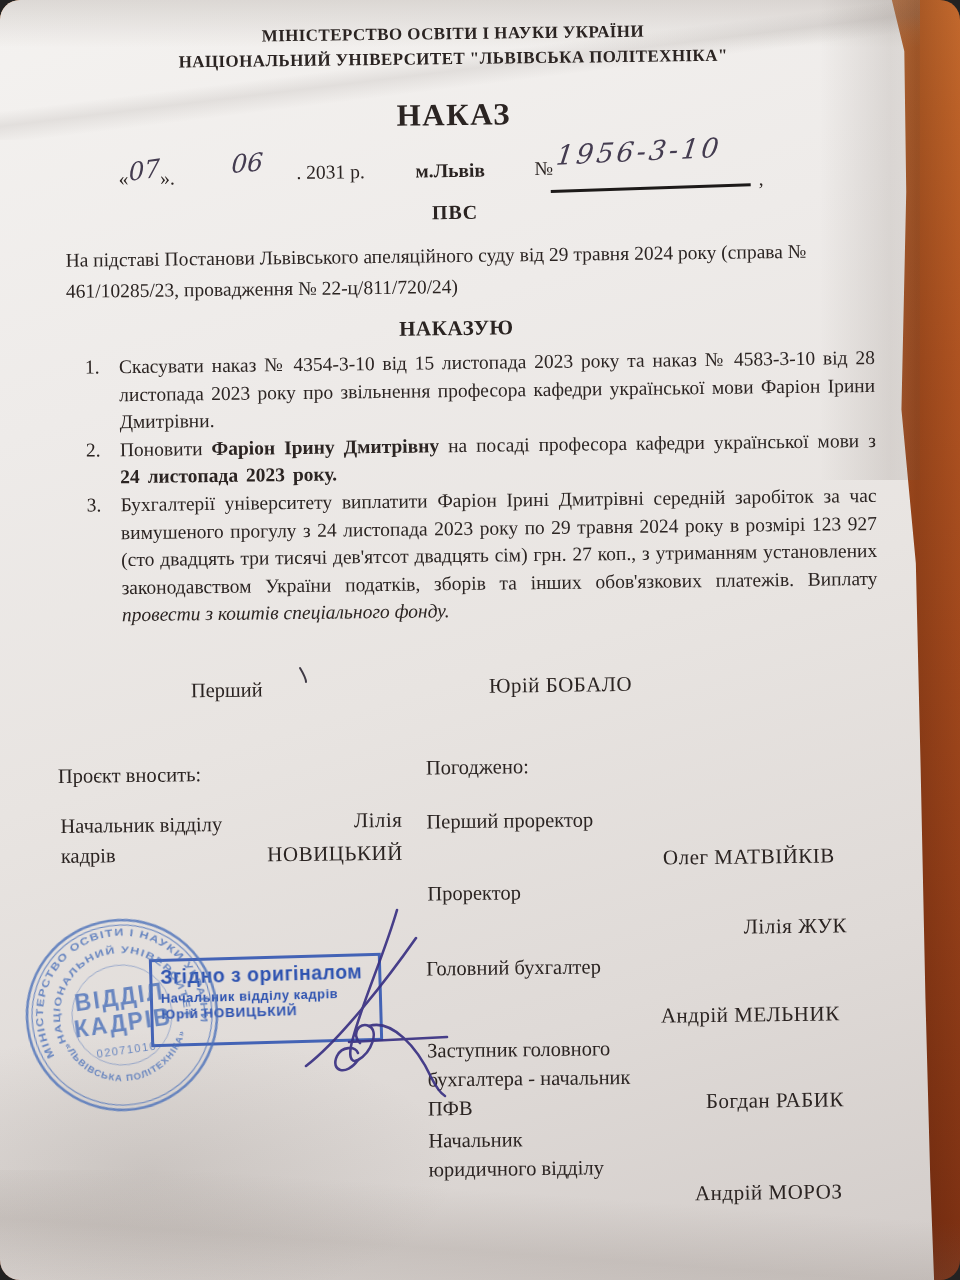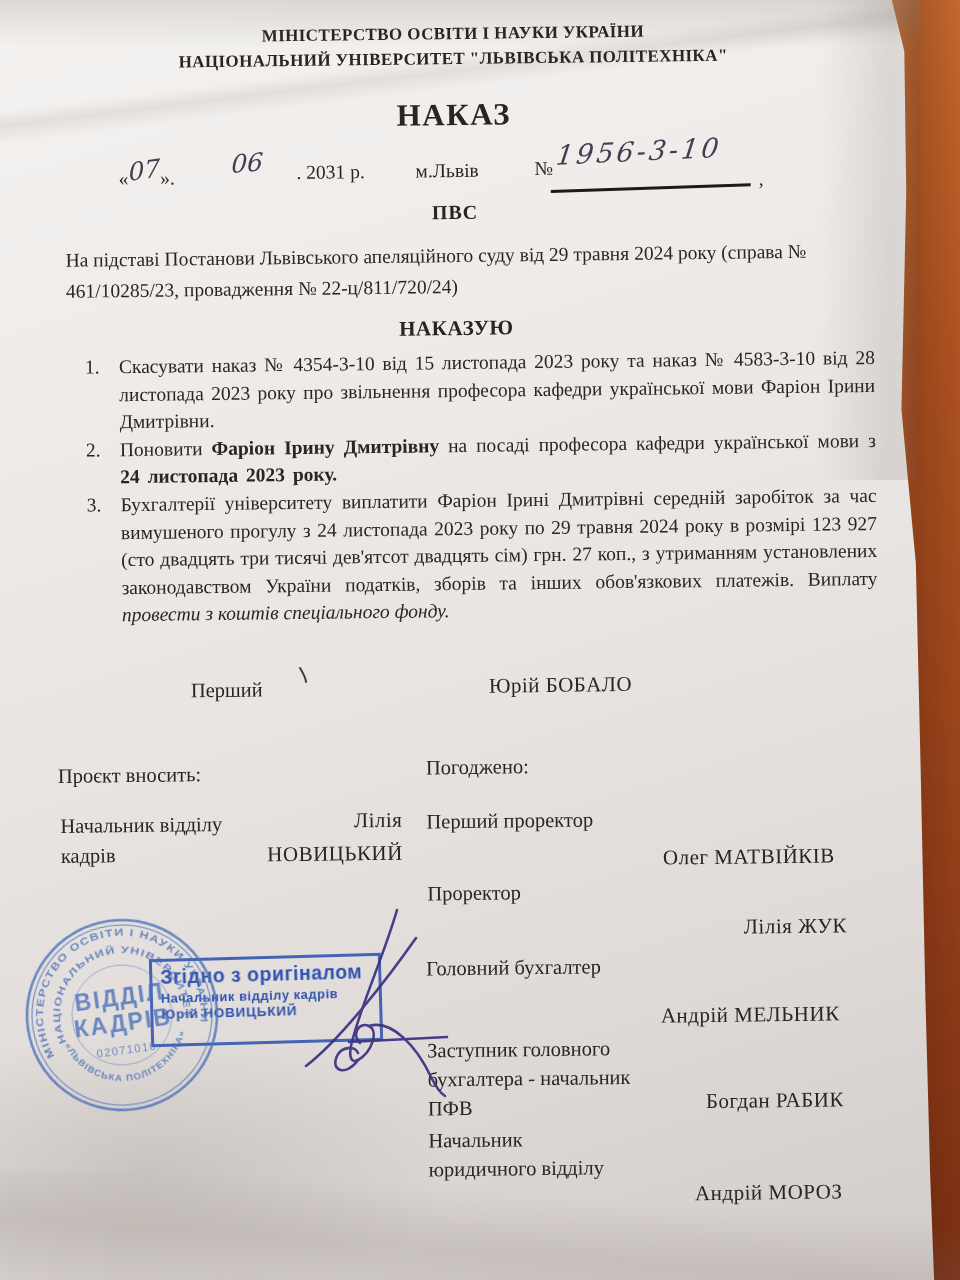--- a/index.html
+++ b/index.html
@@ -1,18 +1,18 @@
 <!DOCTYPE html>
 <html lang="uk"><head>
 <meta charset="utf-8">
 <style>
   html,body{margin:0;padding:0;background:#222;}
   .scene{position:relative;width:960px;height:1280px;overflow:hidden;
     background:linear-gradient(175deg,#d07434 0%,#c4662a 14%,#b65723 32%,#a84c1e 52%,#9a421a 70%,#8b3916 86%,#7f3113 100%);
-    font-family:"Liberation Serif","DejaVu Serif",serif;}
+    font-family:"Liberation Serif","DejaVu Serif",serif;border-radius:20px;}
   .wood-shade{position:absolute;inset:0;
     background:linear-gradient(90deg,transparent 0 91%,rgba(40,10,0,.22) 95.5%,rgba(40,10,0,.05) 100%);}
   .paper{position:absolute;inset:0;
     clip-path:polygon(0 0,92.9% 0,94.2% 4%,94.4% 15%,93.9% 32%,95.4% 44%,95.9% 60%,96.4% 78%,96.9% 92%,97.3% 100%,0 100%);
     background:linear-gradient(163deg,#f4f2f0 0%,#eeebe9 28%,#e8e4e1 52%,#dfdad7 76%,#d2ccc9 100%);}
   .ovl{position:absolute;pointer-events:none;}
   .crease1{left:0;top:540;width:920px;height:140px;
     background:linear-gradient(173deg,transparent 44%,rgba(110,100,95,.12) 50%,transparent 57%);}
   .crease2{left:-60px;top:1030px;width:520px;height:280px;
     background:radial-gradient(ellipse at 40% 50%,rgba(95,85,78,.16),transparent 70%);}
@@ -70,21 +70,21 @@
   <div class="doc">
 
     <div class="abs ctr h-line" style="top:24px;">МІНІСТЕРСТВО ОСВІТИ І НАУКИ УКРАЇНИ</div>
     <div class="abs ctr h-line" style="top:49px;">НАЦІОНАЛЬНИЙ УНІВЕРСИТЕТ "ЛЬВІВСЬКА ПОЛІТЕХНІКА"</div>
 
     <div class="abs ctr title" style="top:97px;">НАКАЗ</div>
 
     <div class="abs body-t" style="left:124px;top:158px;"><span>«</span><span class="hand hand-day" style="position:relative;top:-6px;">07</span><span>».</span></div>
     <div class="abs hand hand-month" style="left:237px;top:146px;">06</div>
     <div class="abs body-t" style="left:302px;top:160px;">. 2031 р.</div>
-    <div class="abs body-t" style="left:421px;top:160px;">м.Львів</div>
+    <div class="abs body-t" style="left:421px;top:160px;font-weight:bold;">м.Львів</div>
     <div class="abs body-t" style="left:540px;top:159px;">№</div>
     <div class="abs hand hand-number" style="left:562px;top:138px;">1956-3-10</div>
     <div class="num-underline"></div>
     <div class="abs body-t" style="left:764px;top:172px;">,</div>
 
     <div class="abs ctr pvs" style="top:201px;">ПВС</div>
 
     <div class="preamble">На підставі Постанови Львівського апеляційного суду від 29 травня 2024 року (справа № 461/10285/23, провадження № 22-ц/811/720/24)</div>
 
     <div class="abs ctr orderw" style="top:316px;">НАКАЗУЮ</div>

